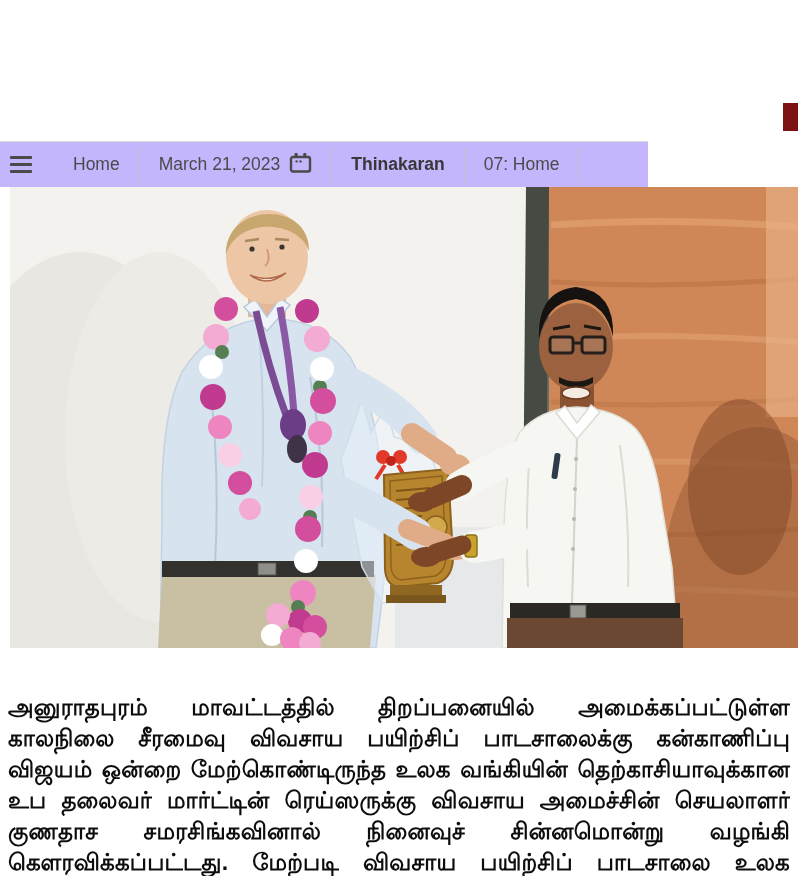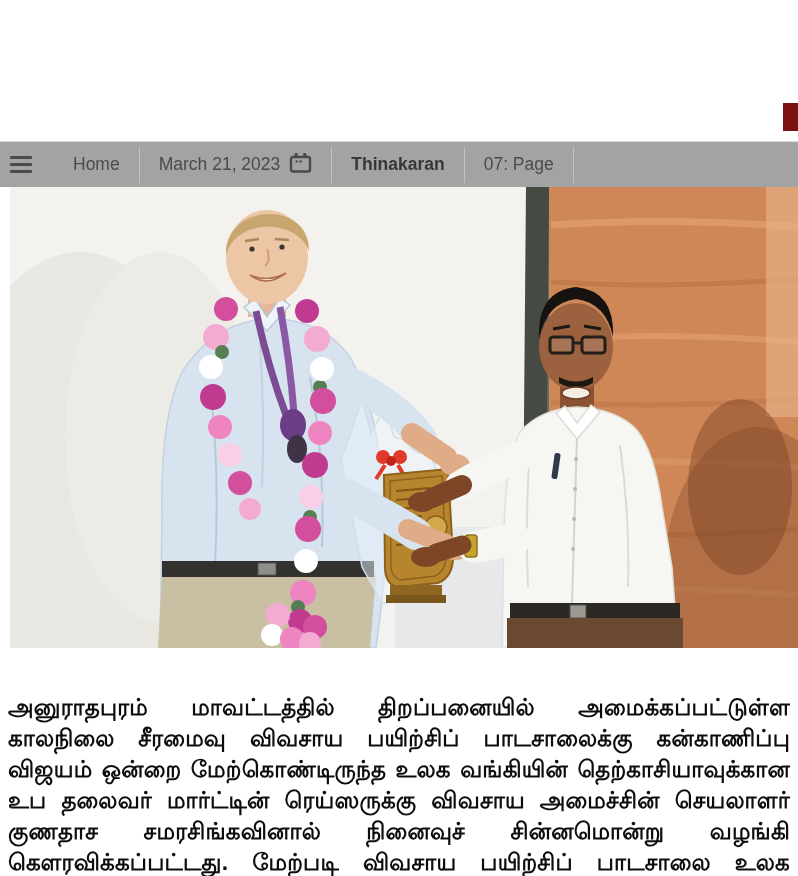--- a/index.html
+++ b/index.html
@@ -24,21 +24,21 @@
   .logo-latin{
     position:absolute;left:76px;top:98px;font-size:15px;font-weight:bold;
     letter-spacing:1px;color:#141414;
   }
   .logo-sinhala{
     position:absolute;left:268px;top:95px;font-size:18px;font-weight:bold;color:#e8100f;
   }
   .corner-mark{position:absolute;right:0;top:103px;width:15px;height:28px;background:#7b1113;}
   
   .navbar{
-    position:absolute;left:0;top:141px;width:798px;height:46px;background:#a3a3a3;
+    position:absolute;left:0;top:141px;width:648px;height:46px;background:#c4b5fd;
     border-top:1px solid #d9d9d9;
     display:flex;align-items:center;gap:19px;padding-left:10px;box-sizing:border-box;
     color:#4b4b4b;font-size:17.5px;
   }
   .hamburger{display:flex;flex-direction:column;gap:3.5px;margin-right:22px;cursor:pointer;padding:4px 0;}
   .hamburger span{display:block;width:22px;height:3.6px;background:#4a4a4a;border-radius:1px;}
   .nav-item{cursor:pointer;white-space:nowrap;}
   .nav-paper{font-weight:bold;color:#383838;}
   .nav-divider{width:1px;height:36px;background:#c3c3c3;}
   .nav-date{display:flex;align-items:center;gap:9px;justify-content:space-between;}
@@ -76,21 +76,21 @@
         <rect x="5.5" y="1" width="3.2" height="4.5" rx="1" fill="#4a4a4a"></rect>
         <rect x="14.2" y="1" width="3.2" height="4.5" rx="1" fill="#4a4a4a"></rect>
         <circle cx="7.6" cy="9.4" r="1.2" fill="#4a4a4a"></circle>
         <circle cx="11.5" cy="9.4" r="1.2" fill="#4a4a4a"></circle>
       </svg>
     </span>
   </div>
   <div class="nav-divider"></div>
   <div class="nav-item nav-paper">Thinakaran</div>
   <div class="nav-divider"></div>
-  <div class="nav-item">07: Page</div>
+  <div class="nav-item">07: Home</div>
   <div class="nav-divider"></div>
 </div>
 
 <div class="photo">
   <svg width="788" height="461" viewBox="0 0 788 461">
 
     <rect x="0" y="0" width="788" height="461" fill="#f3f2ef"></rect>
     <ellipse cx="70" cy="300" rx="135" ry="235" fill="#e9e7e2"></ellipse>
     <ellipse cx="150" cy="250" rx="95" ry="185" fill="#edebe6"></ellipse>
     <rect x="385" y="340" width="135" height="121" fill="#e2e5e8" opacity=".8"></rect>

